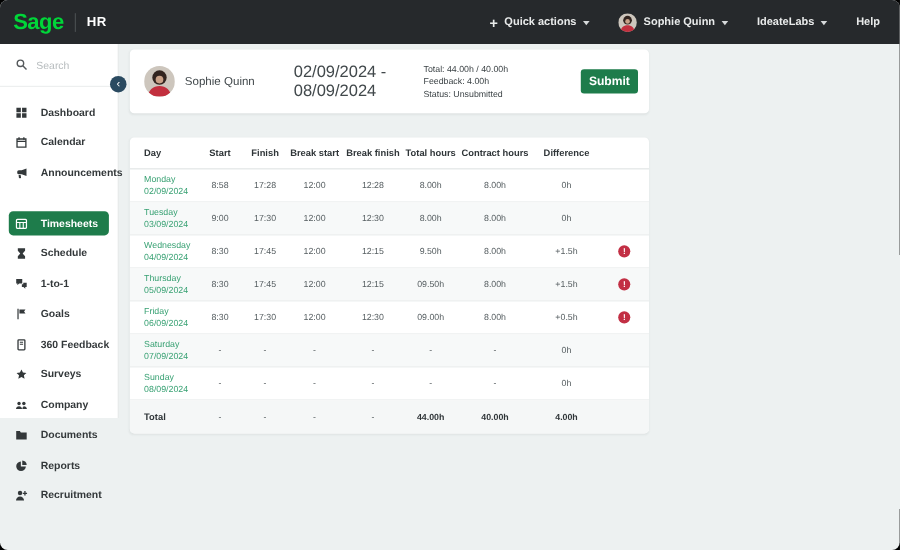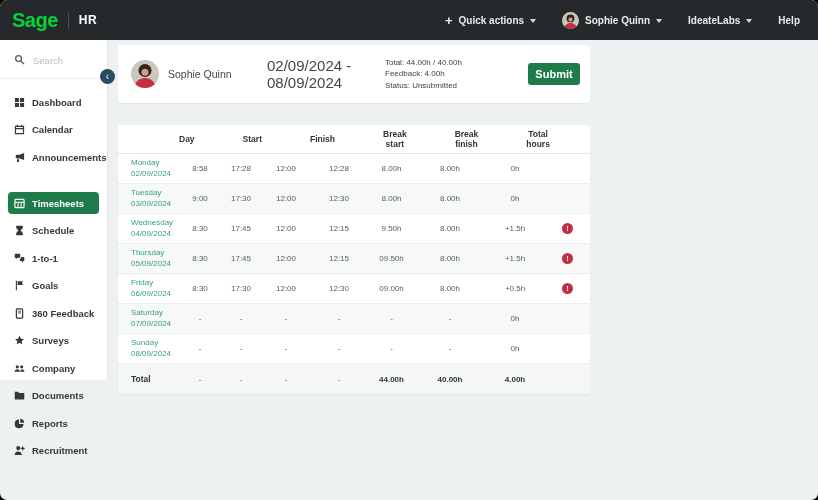--- a/index.html
+++ b/index.html
@@ -25,21 +25,21 @@
   
   .body-row{display:flex;height:340px;position:relative;}
   .sidebar{width:108px;background:#fff;border-right:1px solid #e3e7e7;box-sizing:border-box;flex:none;}
   .search{display:flex;align-items:center;gap:6px;padding:11px 10px 9px 14px;
           border-bottom:1px solid #eceeee;}
   .search svg{flex:none;}
   .search input{border:none;outline:none;width:62px;font-size:9.5px;color:#55595c;
                 font-family:"Liberation Sans",sans-serif;background:transparent;}
   .search input::placeholder{color:#b7bcbe;}
   .sidebar nav{padding-top:12px;}
-  .nav-item{height:22px;margin:0 0 5.5px;display:flex;align-items:center;gap:7px;
+  .nav-item{height:22px;margin:0 0 5.5px;display:flex;align-items:center;gap:12px;
             padding-left:14px;font-size:9.5px;font-weight:700;color:#33383a;cursor:pointer;}
   .nav-item .nav-icon{width:11px;height:11px;display:flex;align-items:center;}
   .nav-item.active{background:#1e7c4b;color:#fff;margin-left:8px;margin-right:8px;
                    padding-left:6px;border-radius:4px;margin-top:24px;}
   .collapse-btn{position:absolute;left:100px;top:29px;width:15px;height:15px;border-radius:50%;
                 background:#2a4a60;color:#fff;border:none;font-size:10px;line-height:13px;
                 text-align:center;padding:0;cursor:pointer;z-index:5;}
   .main{flex:1;padding:5px 0 0 10px;}
   
   .header-card{width:472px;height:58px;background:#fff;border-radius:4px;
@@ -49,21 +49,21 @@
   .hc-period{width:118px;font-size:15px;color:#41484b;}
   .hc-summary{font-size:8px;color:#3c4346;line-height:1.4;}
   .submit-btn{margin-left:auto;width:52px;height:22px;background:#1e7c4b;color:#fff;border:none;
               border-radius:3px;font-size:11px;font-weight:700;cursor:pointer;
               font-family:"Liberation Sans",sans-serif;}
   
   .table-card{width:472px;margin-top:22px;background:#fff;border-radius:4px;
               box-shadow:0 1px 2px rgba(40,50,55,.07);overflow:hidden;}
   .trow{display:flex;align-items:center;height:30px;box-sizing:border-box;}
   .thead{height:29px;border-bottom:1px solid #dfe3e3;}
-  .thead .cell{font-size:8.5px;font-weight:700;color:#2f3538;margin-left:48px;}
+  .thead .cell{font-size:8.5px;font-weight:700;color:#2f3538;}
   .data-row{border-bottom:1px solid #eceeee;cursor:pointer;}
   .data-row.alt{background:#f7f9f9;}
   .total-row{background:#f5f7f7;}
   .cell{text-align:center;font-size:8px;color:#565e61;}
   .c-day{width:62px;text-align:left;padding-left:13px;box-sizing:border-box;}
   .c-start{width:40px;}
   .c-finish{width:42px;}
   .c-bstart{width:48px;}
   .c-bfinish{width:58px;}
   .c-total{width:47px;}

